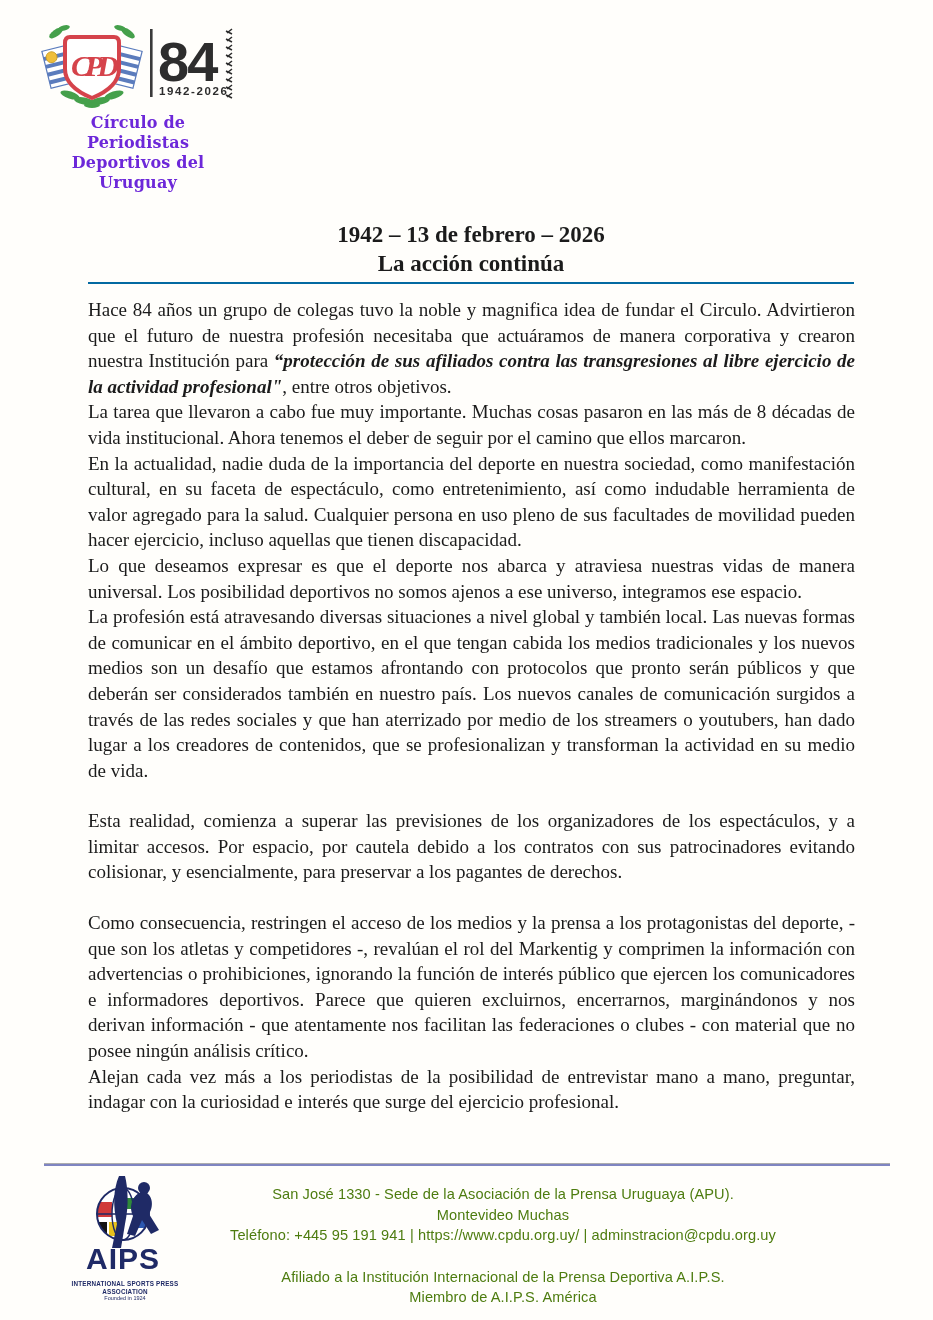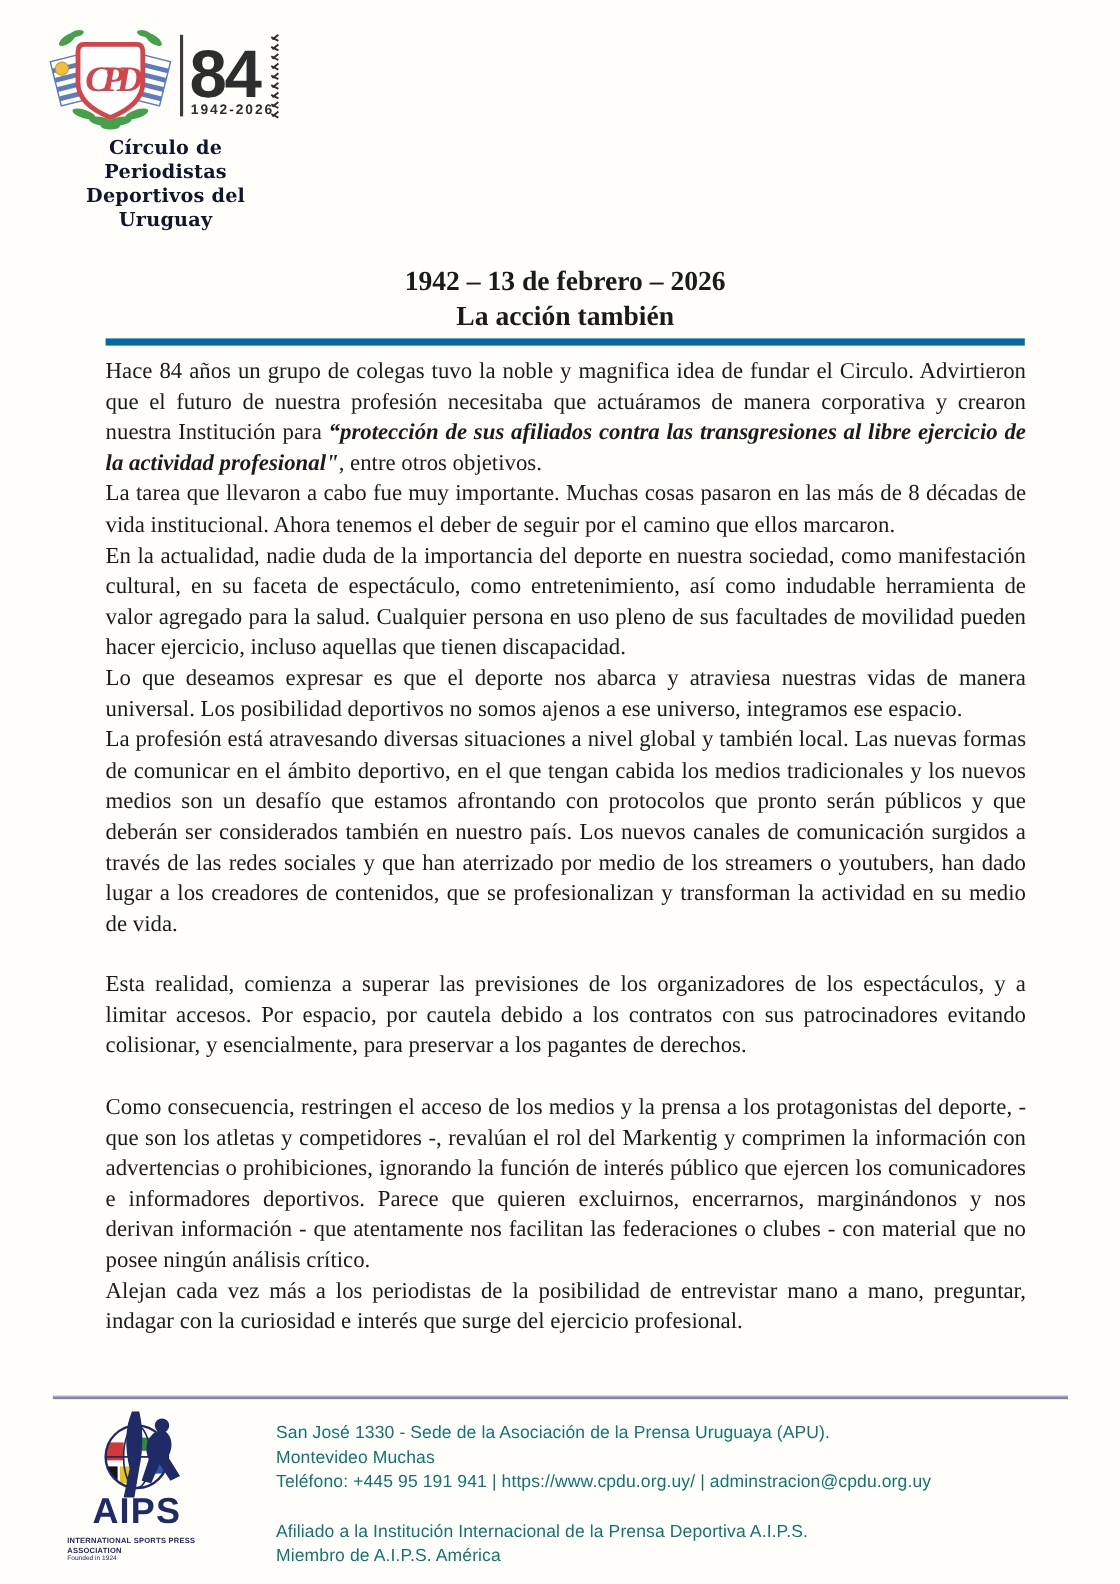--- a/index.html
+++ b/index.html
@@ -16,32 +16,32 @@
   .emblem-wrap { position:absolute; left:40px; top:19px; width:200px; }
   .emblem-svg { display:block; }
   .org-name {
     margin-top:2px;
     width:196px;
     text-align:center;
     font-family:"DejaVu Serif", serif;
     font-weight:bold;
     font-size:16px;
     line-height:20px;
-    color:#0f172a;
+    color:#6d28d9;
     letter-spacing:0.2px;
   }
 
   
   .title-block {
     position:absolute; left:88px; top:220px; width:766px;
     text-align:center;
     font-weight:bold;
     font-size:23px;
     line-height:29px;
-    border-bottom:6px solid #0369a1;
+    border-bottom:2px solid #0369a1;
     padding-bottom:4px;
   }
 
   
   .body-text {
     position:absolute; left:88px; top:297px; width:767px;
     text-align:justify;
     font-size:19px;
     line-height:25.6px;
   }
@@ -51,38 +51,39 @@
 
   
   .footer-rule {
     position:absolute; left:44px; top:1163px; width:846px; height:3px;
     background:linear-gradient(#adadad 0 35%, #7f85c1 35% 100%);
   }
   .footer {
     position:absolute; left:56px; top:1176px; width:834px;
     display:flex; align-items:flex-start;
   }
-  .aips-block { width:138px; text-align:left; }
+  .aips-block { width:138px; text-align:center; }
   .aips-caption {
     font-family:"Liberation Sans", sans-serif;
     font-weight:bold; color:#1f2a66;
     font-size:6.3px; line-height:7.5px; letter-spacing:0.2px;
   }
   .aips-founded {
     font-family:"Liberation Sans", sans-serif;
     color:#1f2a66; font-size:5.5px; line-height:7px;
   }
   .footer-text {
     margin-left:36px;
     font-family:"Liberation Sans", sans-serif;
-    color:#0f766e;
+    color:#4d7c0f;
     font-size:14.6px;
     line-height:20.5px;
     letter-spacing:0.1px;
     padding-top:8px;
+    text-align:center;
   }
   .footer-text .block2 { margin-top:21px; }
 </style>
 </head>
 <body>
 
 <div class="emblem-wrap">
   <svg class="emblem-svg" width="200" height="92" viewBox="0 0 200 92">
 
     <g fill="#45a04b">
@@ -138,21 +139,21 @@
     </g>
   </svg>
   <div class="org-name">
     <div>Círculo de Periodistas</div>
     <div>Deportivos del Uruguay</div>
   </div>
 </div>
 
 <div class="title-block">
   <div>1942 – 13 de febrero – 2026</div>
-  <div>La acción también</div>
+  <div>La acción continúa</div>
 </div>
 
 <div class="body-text">
   <p><span>Hace 84 años un grupo de colegas tuvo la noble y magnifica idea de fundar el Circulo. Advirtieron que el futuro de nuestra profesión necesitaba que actuáramos de manera corporativa y crearon nuestra Institución para </span><span class="emph">“protección de sus afiliados contra las transgresiones al libre ejercicio de la actividad profesional"</span><span>, entre otros objetivos.</span></p>
   <p>La tarea que llevaron a cabo fue muy importante. Muchas cosas pasaron en las más de 8 décadas de vida institucional. Ahora tenemos el deber de seguir por el camino que ellos marcaron.</p>
   <p>En la actualidad, nadie duda de la importancia del deporte en nuestra sociedad, como manifestación cultural, en su faceta de espectáculo, como entretenimiento, así como indudable herramienta de valor agregado para la salud. Cualquier persona en uso pleno de sus facultades de movilidad pueden hacer ejercicio, incluso aquellas que tienen discapacidad.</p>
   <p>Lo que deseamos expresar es que el deporte nos abarca y atraviesa nuestras vidas de manera universal. Los posibilidad deportivos no somos ajenos a ese universo, integramos ese espacio.</p>
   <p>La profesión está atravesando diversas situaciones a nivel global y también local. Las nuevas formas de comunicar en el ámbito deportivo, en el que tengan cabida los medios tradicionales y los nuevos medios son un desafío que estamos afrontando con protocolos que pronto serán públicos y que deberán ser considerados también en nuestro país. Los nuevos canales de comunicación surgidos a través de las redes sociales y que han aterrizado por medio de los streamers o youtubers, han dado lugar a los creadores de contenidos, que se profesionalizan y transforman la actividad en su medio de vida.</p>
   <p class="gap-before">Esta realidad, comienza a superar las previsiones de los organizadores de los espectáculos, y a limitar accesos. Por espacio, por cautela debido a los contratos con sus patrocinadores evitando colisionar, y esencialmente, para preservar a los pagantes de derechos.</p>
   <p class="gap-before">Como consecuencia, restringen el acceso de los medios y la prensa a los protagonistas del deporte, - que son los atletas y competidores -, revalúan el rol del Markentig y comprimen la información con advertencias o prohibiciones, ignorando la función de interés público que ejercen los comunicadores e informadores deportivos. Parece que quieren excluirnos, encerrarnos, marginándonos y nos derivan información - que atentamente nos facilitan las federaciones o clubes - con material que no posee ningún análisis crítico.</p>

